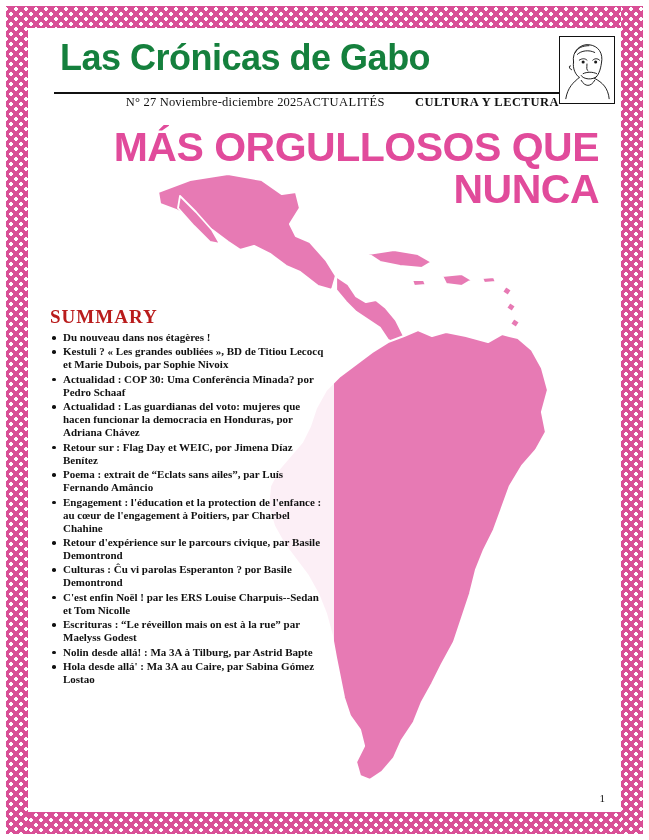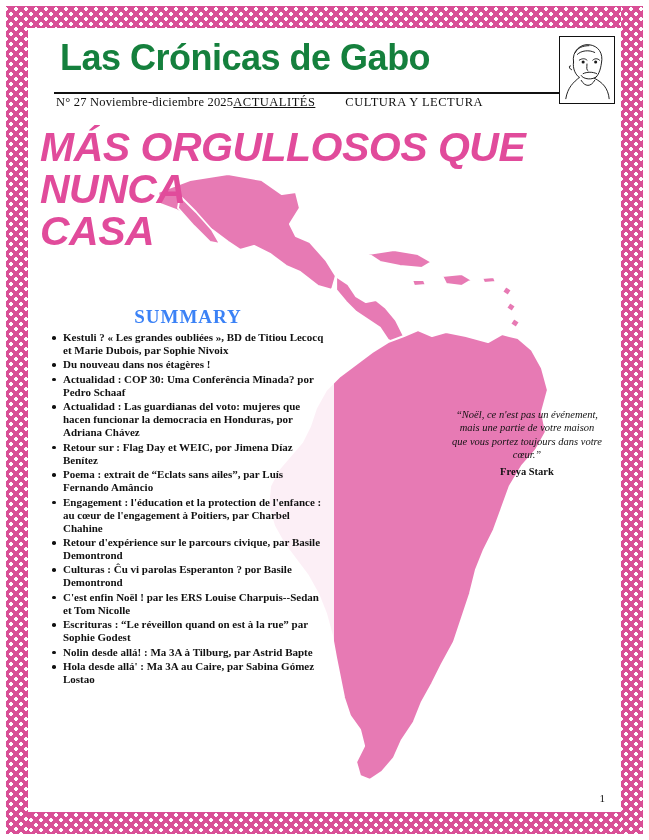--- a/index.html
+++ b/index.html
@@ -63,31 +63,31 @@
     top: 52px;
     height: 2px;
     background: #111111;
   }
   .masthead-sub {
     position: absolute;
     left: 22px;
     right: 2px;
     top: 55px;
     display: flex;
-    justify-content: flex-start;
+    justify-content: flex-end;
     align-items: flex-start;
     font-family: "Liberation Serif", serif;
     font-size: 12.5px;
     color: #111111;
     letter-spacing: 0.5px;
   }
   .masthead-sub span { white-space: nowrap; }
   .sub-issue { letter-spacing: 0.2px; }
-  .sub-mid { padding-right: 30px; text-decoration: underline; }
-  .sub-right { padding-right: 54px; }
+  .sub-mid { padding-right: 30px; }
+  .sub-right { padding-right: 54px; font-weight: bold; }
 
   
   .portrait {
     position: absolute;
     right: 34px;
     top: 36px;
     width: 56px;
     height: 68px;
     border: 1.5px solid #111111;
     box-sizing: border-box;
@@ -95,25 +95,24 @@
     overflow: hidden;
   }
   .portrait svg { display: block; }
 
   
   .headline {
     position: absolute;
     left: 40px;
     right: 40px;
     top: 126px;
-    text-align: left;
+    text-align: right;
     color: #e14b9b;
     font-family: "Liberation Sans", sans-serif;
     font-weight: bold;
-    font-style: italic;
     font-size: 41px;
     line-height: 1.03;
     letter-spacing: -0.5px;
   }
   .headline div { display: block; }
   .hl-1 { padding-right: 10px; }
   .hl-2 { padding-right: 10px; }
   .hl-3 { padding-right: 10px; }
 
   
@@ -151,26 +150,26 @@
   .summary {
     position: absolute;
     left: 42px;
     top: 300px;
     width: 292px;
     background: rgba(255,255,255,0.88);
     padding: 6px 8px 8px 8px;
     box-sizing: border-box;
   }
   .summary-title {
-    text-align: center;
+    text-align: left;
     font-family: "Liberation Serif", serif;
     font-weight: bold;
     font-size: 19px;
     letter-spacing: 1px;
-    color: #3b82f6;
+    color: #b91c1c;
     margin-bottom: 3px;
   }
   ul.summary-list {
     list-style: none;
     margin: 0;
     padding: 0;
   }
   ul.summary-list li {
     position: relative;
     padding-left: 13px;
@@ -280,42 +279,37 @@
         <path d="M36 43 C44 47, 50 53, 51 64"></path>
         <path d="M22 45 C26 52, 32 52, 36 45"></path>
         <path d="M16 16 C18 11, 24 9, 30 9"></path>
         <path d="M11 30 C9 29, 9 33, 12 34"></path>
       </g>
     </svg>
   </div>
 
   <div class="headline">
     <div class="hl-1">MÁS ORGULLOSOS QUE NUNCA</div>
-    <div class="hl-3">CASA</div>
-  </div>
-
-  <div class="quote">
-    <div>“Noël, ce n'est pas un événement, mais une partie de votre maison que vous portez toujours dans votre cœur.”</div>
-    <div class="quote-author">Freya Stark</div>
-  </div>
+  </div>
+
 
   <div class="summary">
     <div class="summary-title">SUMMARY</div>
     <ul class="summary-list">
+      <li class="bold">Du nouveau dans nos étagères !</li>
       <li class="bold">Kestuli ? « Les grandes oubliées », BD de Titiou Lecocq et Marie Dubois, par Sophie Nivoix</li>
-      <li class="bold">Du nouveau dans nos étagères !</li>
       <li class="bold">Actualidad : COP 30: Uma Conferência Minada? por Pedro Schaaf</li>
       <li class="bold">Actualidad : Las guardianas del voto: mujeres que hacen funcionar la democracia en Honduras, por Adriana Chávez</li>
       <li class="bold">Retour sur : Flag Day et WEIC, por Jimena Díaz Benítez</li>
       <li class="bold">Poema : extrait de “Eclats sans ailes”, par Luís Fernando Amâncio</li>
       <li class="bold">Engagement : l'éducation et la protection de l'enfance : au cœur de l'engagement à Poitiers, par Charbel Chahine</li>
       <li class="bold">Retour d'expérience sur le parcours civique, par Basile Demontrond</li>
       <li class="bold">Culturas : Ĉu vi parolas Esperanton ?  por Basile Demontrond</li>
       <li class="bold">C'est enfin Noël ! par les ERS Louise Charpuis--Sedan et Tom Nicolle</li>
-      <li class="bold">Escrituras : “Le réveillon quand on est à la rue” par Sophie Godest</li>
+      <li class="bold">Escrituras : “Le réveillon mais on est à la rue” par Maelyss Godest</li>
       <li class="bold">Nolin desde allá! : Ma 3A à Tilburg, par Astrid Bapte</li>
       <li class="bold">Hola desde allá' : Ma 3A au Caire, par Sabina Gómez Lostao</li>
     </ul>
   </div>
 
   <div class="page-number">1</div>
 
 </div>
 
 </body></html>

